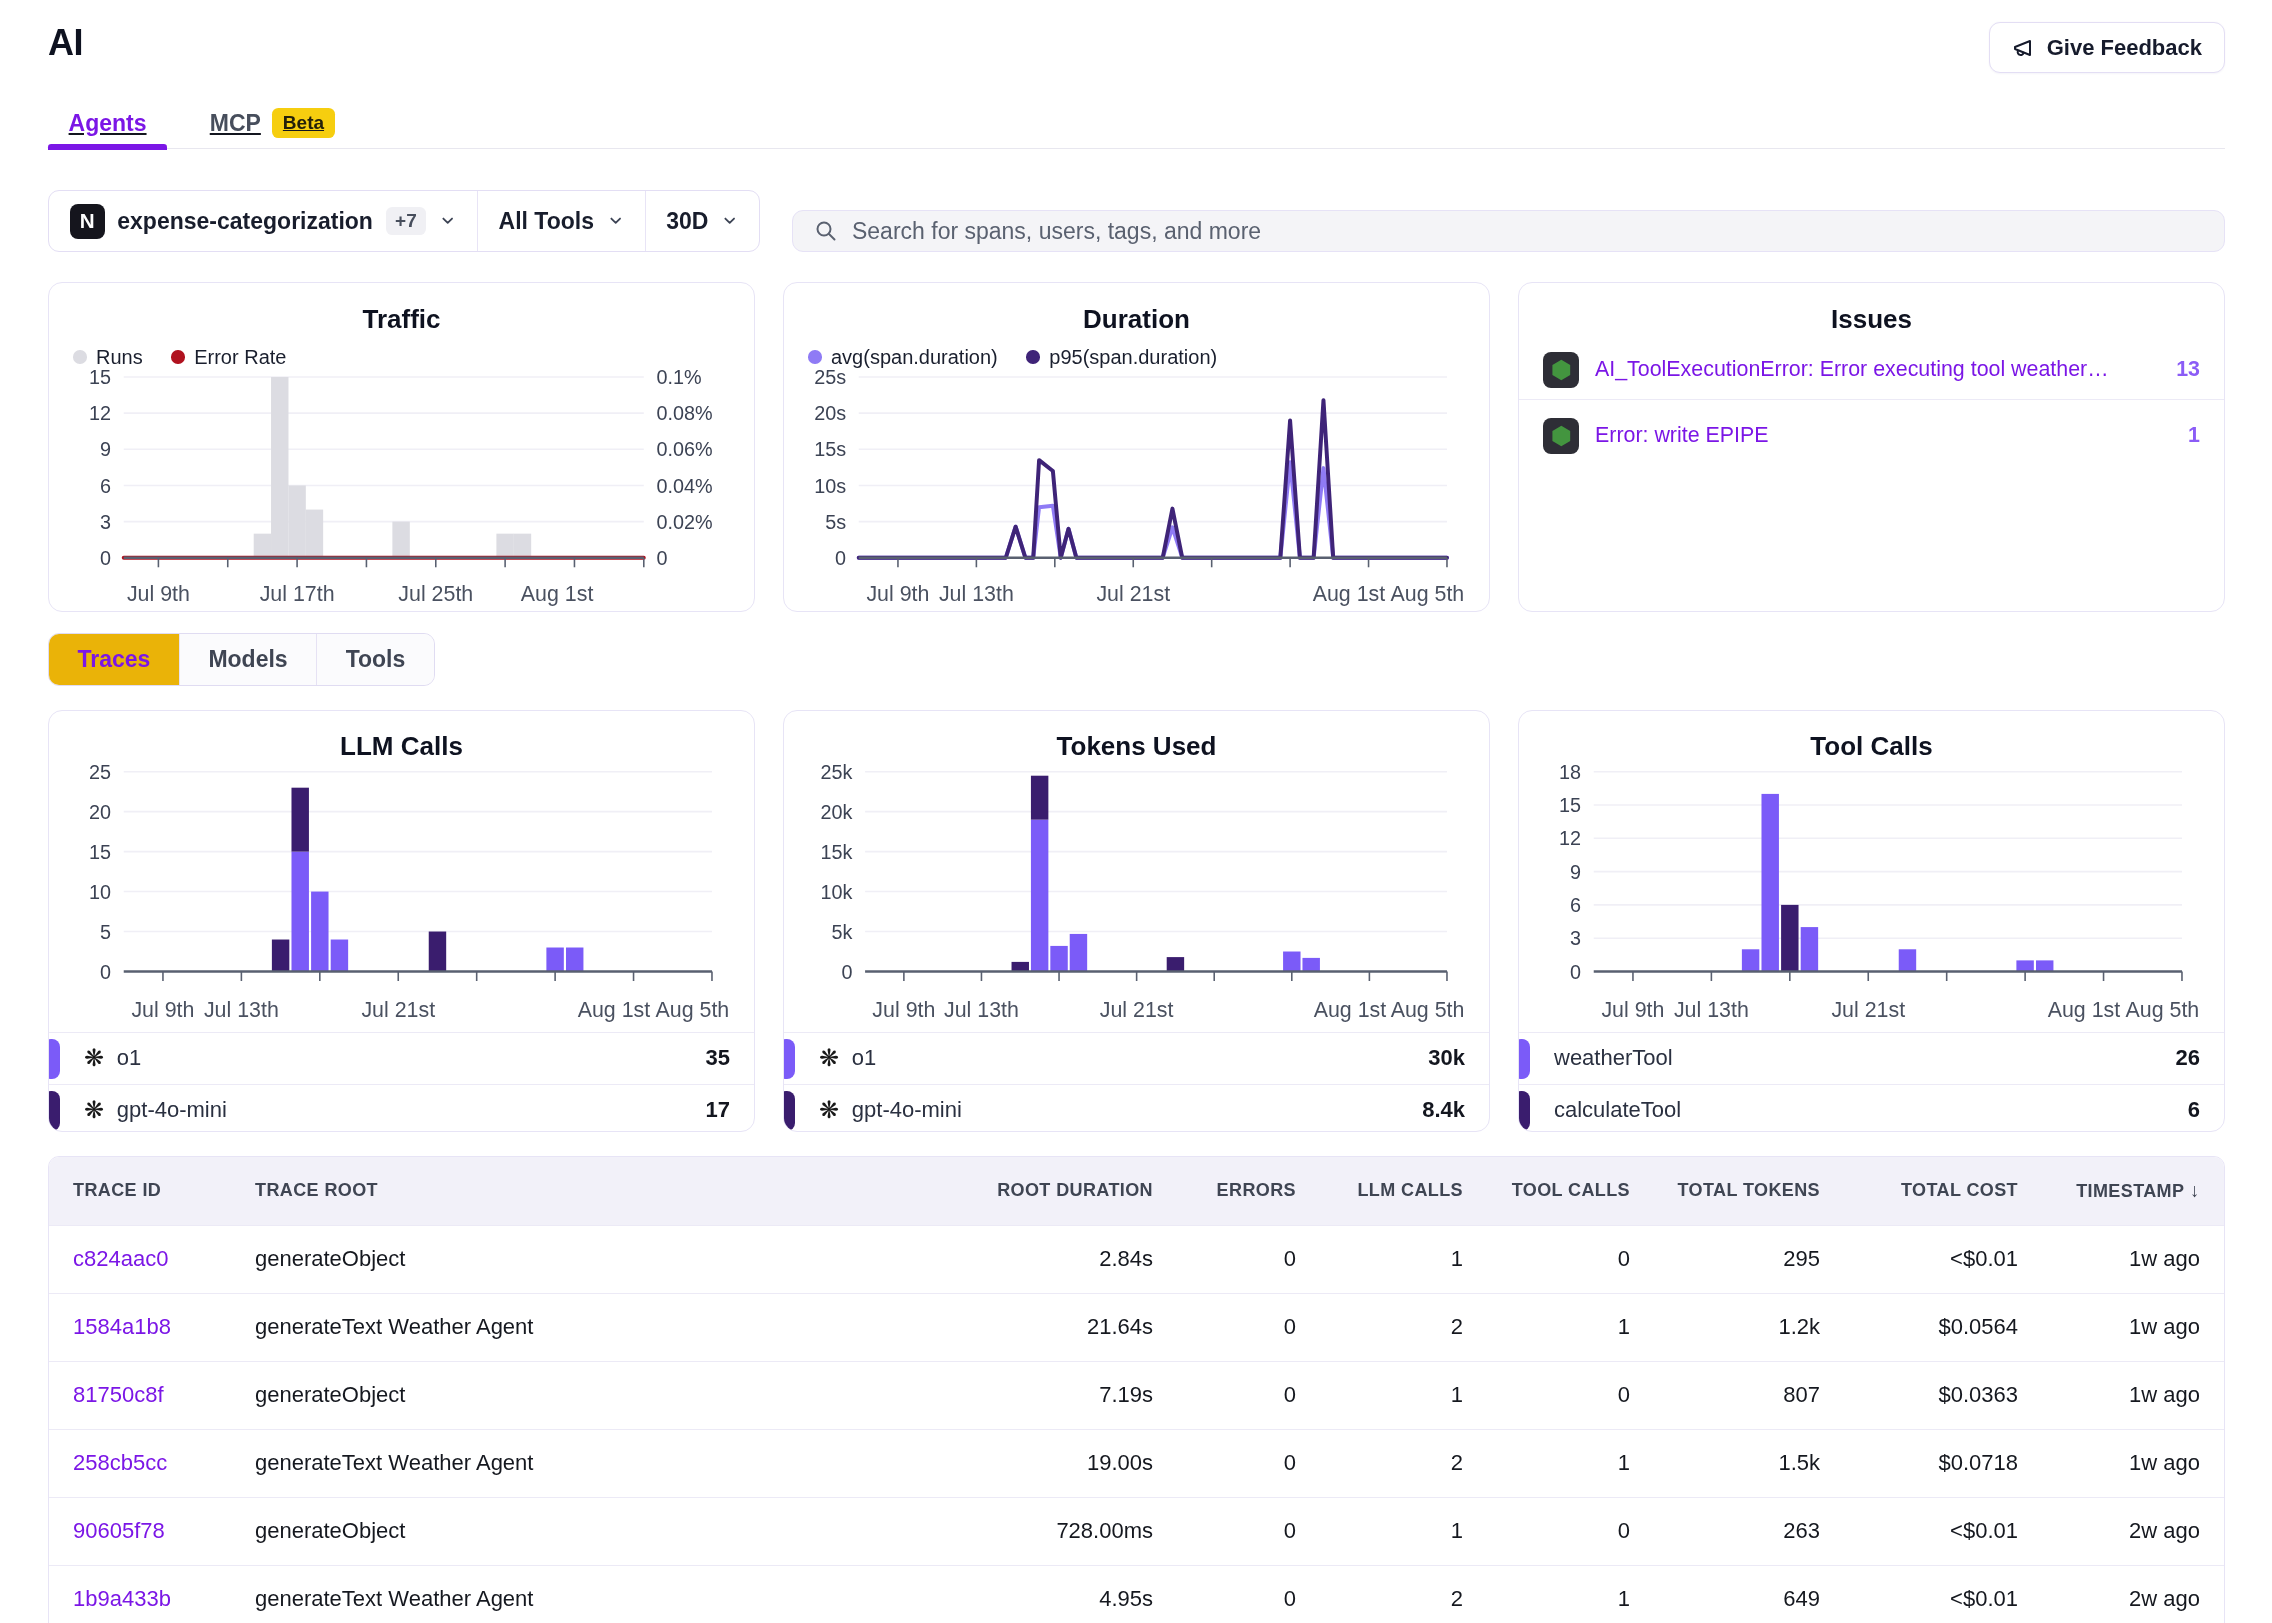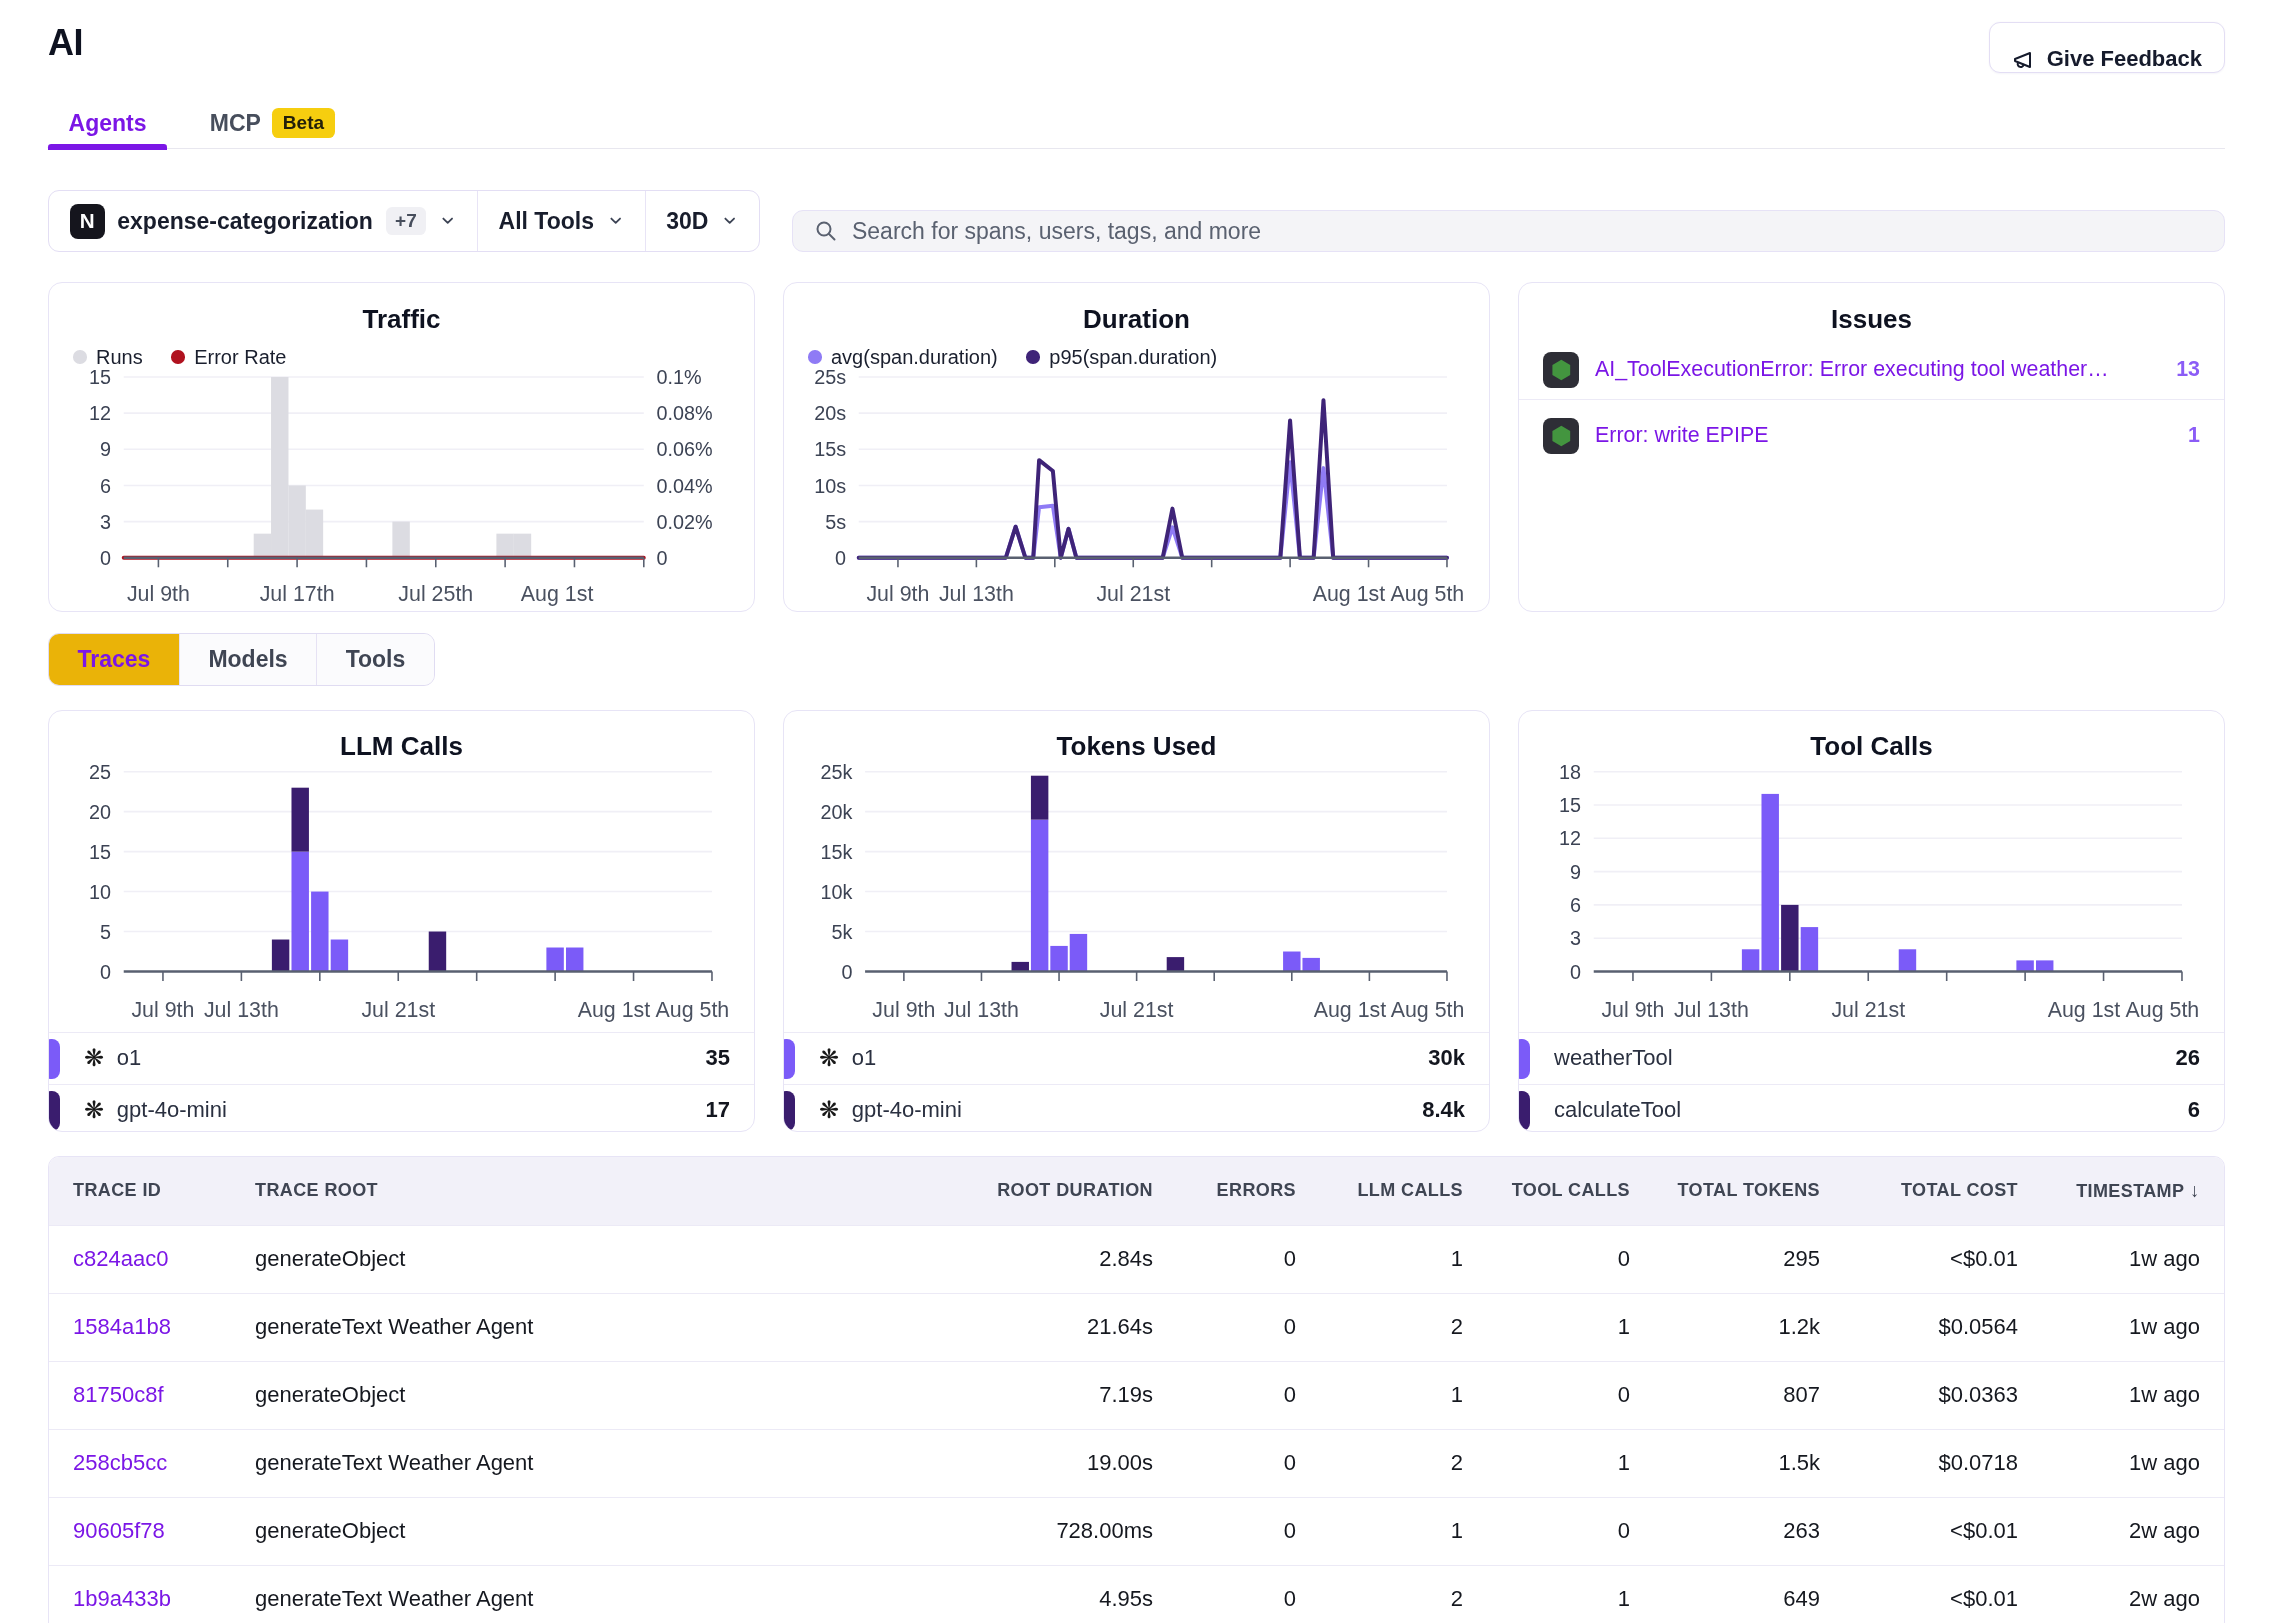--- a/index.html
+++ b/index.html
@@ -3,27 +3,27 @@
 <meta charset="utf-8">
 <style>
   * { margin:0; padding:0; box-sizing:border-box; }
   html,body { width:2273px; height:1624px; overflow:hidden; background:#ffffff;
     font-family:"Liberation Sans", sans-serif; color:#13161f; }
   .page { padding:22px 48px 0 48px; width:2273px; height:1624px; }
 
   
   .hdr { display:flex; justify-content:space-between; align-items:flex-start; height:52px; }
   .hdr h1 { font-size:36px; font-weight:800; letter-spacing:-0.4px; color:#0e1220; }
-  .feedback-btn { display:flex; align-items:flex-end; gap:11px; height:51px; padding:0 22px;
+  .feedback-btn { display:flex; align-items:center; gap:11px; height:51px; padding:0 22px;
     border:1.6px solid #e3def4; border-radius:11px; background:#fff; font-size:22px; font-weight:700;
     color:#161b2c; box-shadow:0 0.8px 1.6px rgba(80,70,150,.06); cursor:pointer; }
   .feedback-btn svg { width:24px; height:24px; stroke:#161b2c; }
 
   
-  .tabs { display:flex; margin-top:24px; height:51px; border-bottom:1.6px solid #e8e7ef; }
+  .tabs { display:flex; margin-top:24px; height:51px; border-bottom:1.6px solid #e8e7ef;text-decoration:underline; }
   .tab { position:relative; padding:0 20.6px; margin-right:22px; font-size:23px; font-weight:600;
     color:#474e5c; display:flex; align-items:center; gap:11px; cursor:pointer; }
   .tab.active { color:#7b16e6; }
   .tab.active::after { content:""; position:absolute; left:0; right:0; bottom:-1.6px; height:5.6px;
     background:#7b16e6; border-radius:3.2px 3.2px 0 0; }
   .beta { background:#f6ce0f; color:#23200a; font-size:19px; font-weight:700; padding:4px 11px;
     border-radius:6.3px; }
 
   
   .filter-row { display:flex; margin-top:41px; height:62px; }

